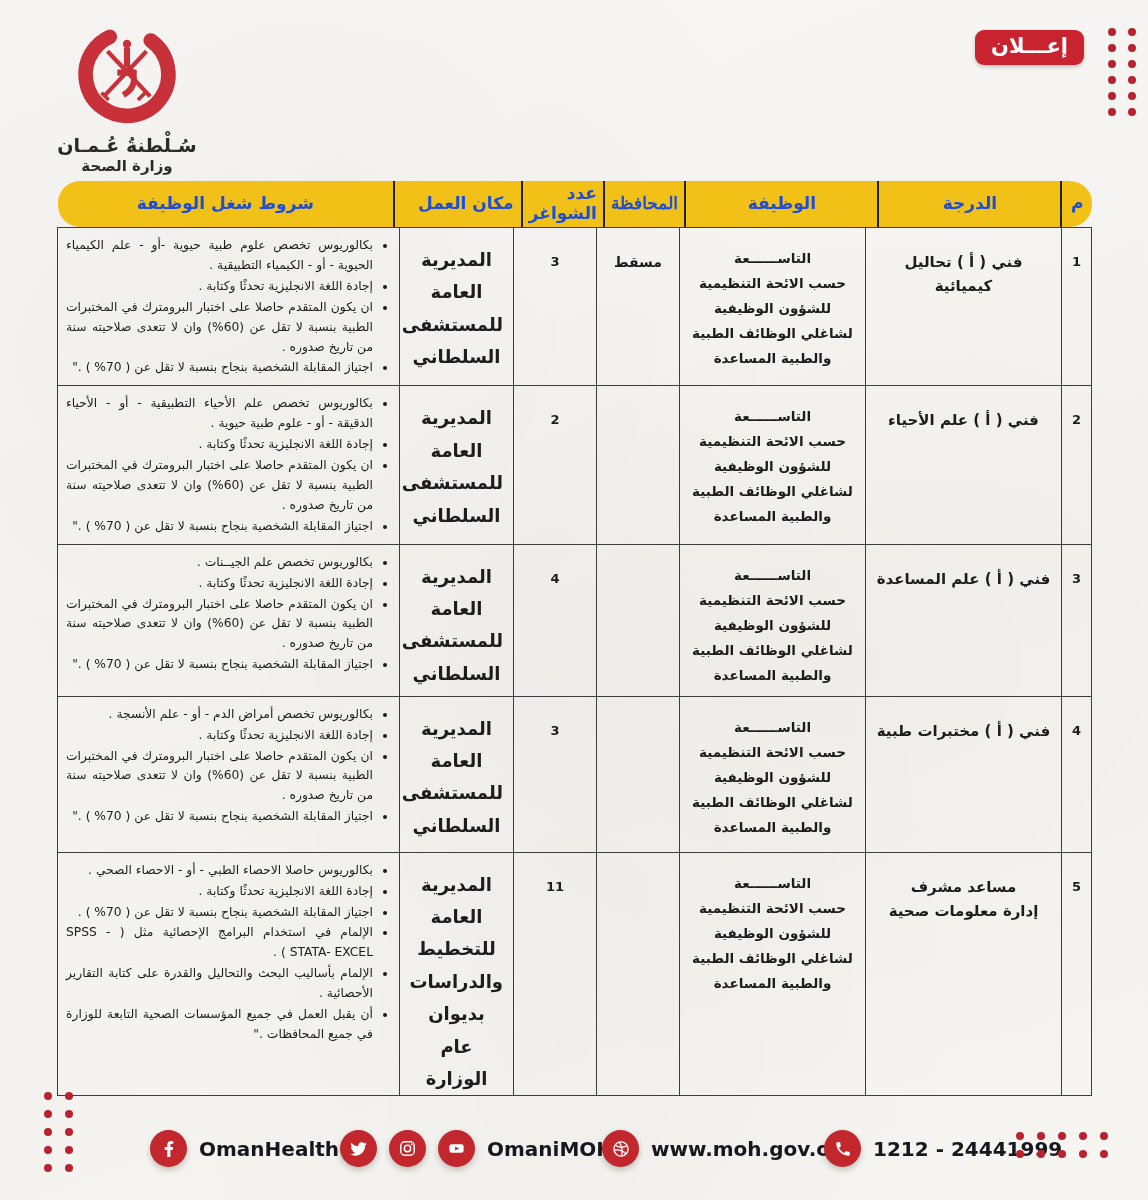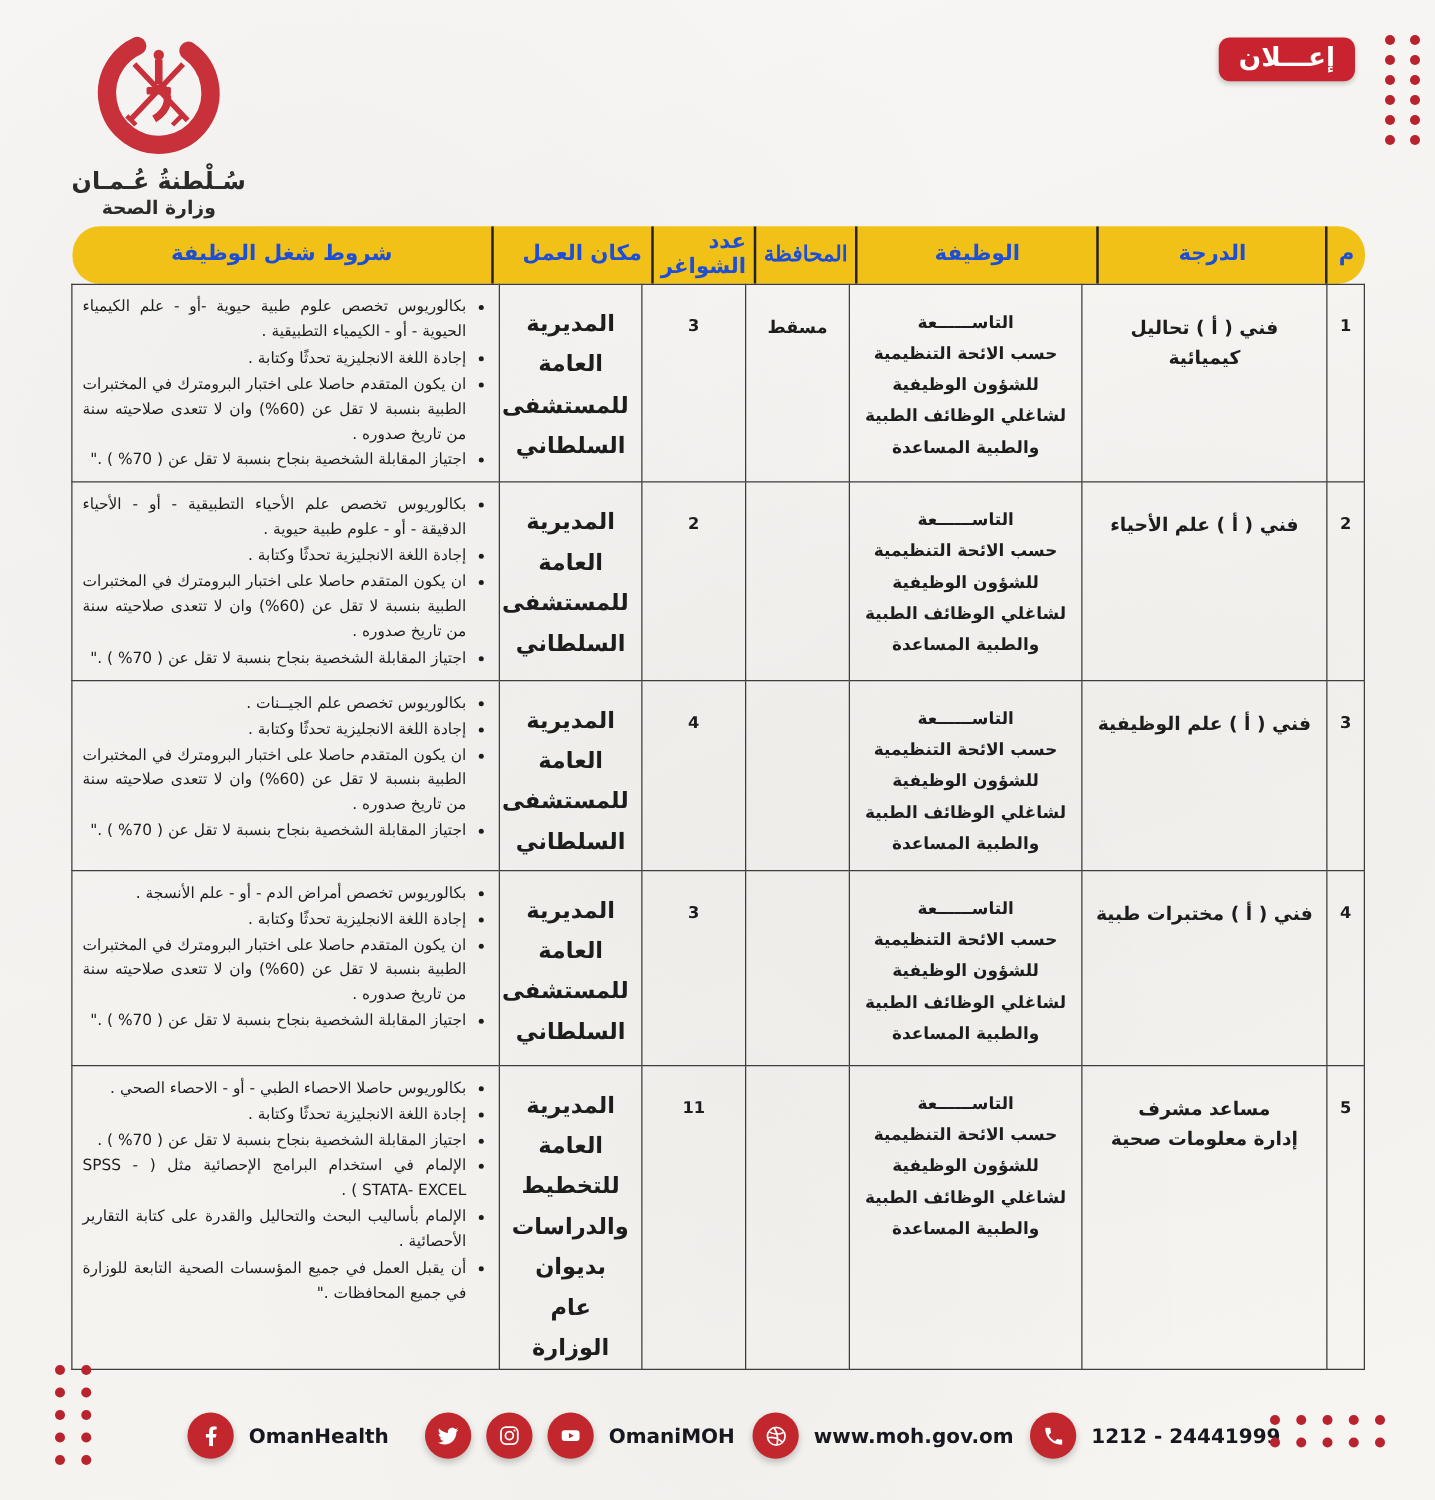--- a/index.html
+++ b/index.html
@@ -64,21 +64,21 @@
     text-align:justify; margin-bottom:1px; color:#1d1d1d;
   }
   
   .footer { position:absolute; left:0; top:1122px; width:1148px; height:72px; }
   .fgroup { position:absolute; display:flex; align-items:center; gap:12px; }
   .icon-circle {
     width:37px; height:37px; border-radius:50%;
     background:#c1272d; display:flex; align-items:center; justify-content:center;
     box-shadow:0 3px 6px rgba(0,0,0,.22); flex:0 0 auto;
   }
-  .flabel { font-size:16px; font-weight:bold; color:#17171f; }
+  .flabel { font-size:20px; font-weight:bold; color:#17171f; }
   .g-fb{left:150px; top:8px;} .g-social{left:340px; top:8px;} .g-web{left:602px; top:8px;} .g-phone{left:824px; top:8px;}
 </style>
 </head>
 <body>
 
 <div class="page">
 
   <div class="logo">
     <span>
       <svg width="126" height="112" viewBox="0 0 100 92">
@@ -165,21 +165,21 @@
             <ul>
               <li>بكالوريوس تخصص علم الأحياء التطبيقية - أو - الأحياء الدقيقة - أو - علوم طبية حيوية .</li>
               <li>إجادة اللغة الانجليزية تحدثًا وكتابة .</li>
               <li>ان يكون المتقدم حاصلا على اختبار البرومترك في المختبرات الطبية بنسبة لا تقل عن (60%) وان لا تتعدى صلاحيته سنة من تاريخ صدوره .</li>
               <li>اجتياز المقابلة الشخصية بنجاح بنسبة لا تقل عن ( 70% ) ."</li>
             </ul>
           </td>
         </tr>
         <tr class="r3">
           <td class="td-num">3</td>
-          <td class="td-job">فني ( أ ) علم الوظيفية</td>
+          <td class="td-job">فني ( أ ) علم المساعدة</td>
           <td class="td-grade">التاســــــعة
 حسب الائحة التنظيمية للشؤون الوظيفية لشاغلي الوظائف الطبية والطبية المساعدة</td>
           <td class="td-gov"></td>
           <td class="td-vac">4</td>
           <td class="td-loc">المديرية العامة للمستشفى السلطاني</td>
           <td class="td-req">
             <ul>
               <li>بكالوريوس تخصص علم الجيــنات .</li>
               <li>إجادة اللغة الانجليزية تحدثًا وكتابة .</li>
               <li>ان يكون المتقدم حاصلا على اختبار البرومترك في المختبرات الطبية بنسبة لا تقل عن (60%) وان لا تتعدى صلاحيته سنة من تاريخ صدوره .</li>

